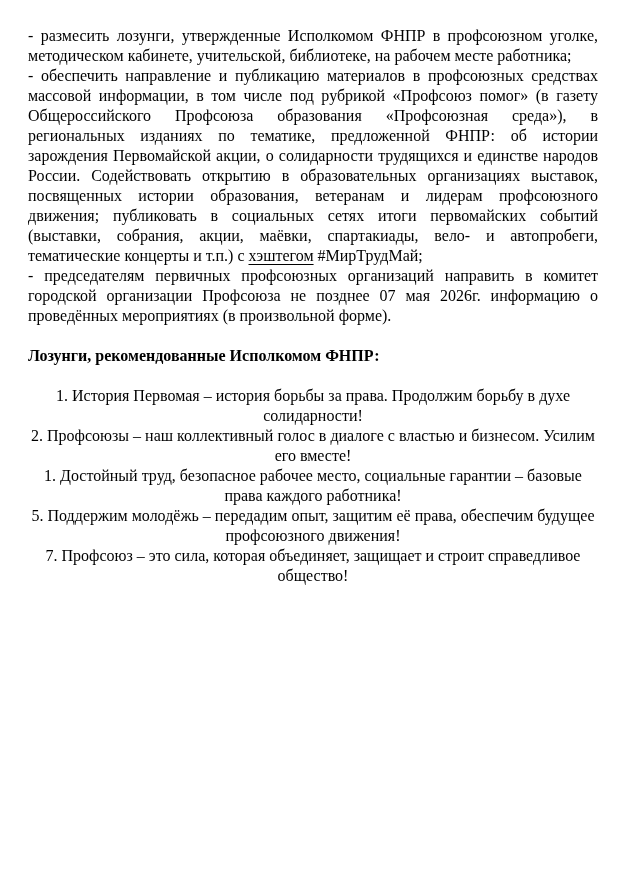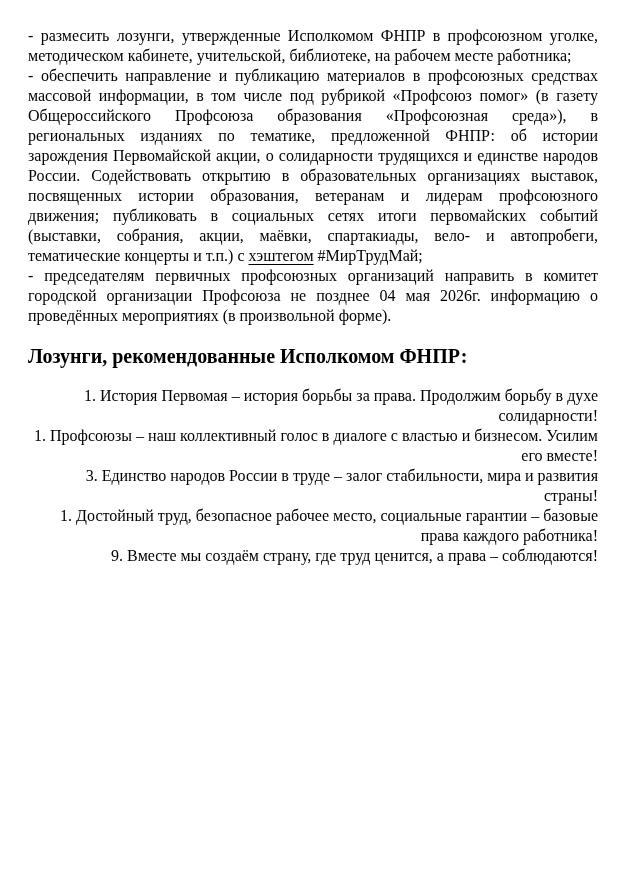--- a/index.html
+++ b/index.html
@@ -18,55 +18,55 @@
     font-size: 16px;
     line-height: 20px;
     color: #000000;
   }
   .para {
     margin: 0;
     text-align: justify;
   }
   .doc-heading {
     margin: 20px 0;
-    font-size: 20px;
+    font-size: 16px;
     line-height: 20px;
     font-weight: bold;
     text-align: left;
   }
   .slogan-list {
     margin: 0;
   }
   .slogan {
     margin: 0;
-    text-align: right;
+    text-align: center;
   }
   .misspelled {
     text-decoration-line: underline;
     text-decoration-style: wavy;
     text-decoration-color: #e8251f;
     text-decoration-thickness: 1px;
     text-underline-offset: 3px;
     text-decoration: underline;
   }
 </style>
 </head>
 <body>
 
 <div class="page">
 
   <p class="para">- размесить лозунги, утвержденные Исполкомом ФНПР в профсоюзном уголке, методическом кабинете, учительской, библиотеке, на рабочем месте работника;</p>
 
   <p class="para"><span>- обеспечить направление и публикацию материалов в профсоюзных средствах массовой информации, в том числе под рубрикой «Профсоюз помог» (в газету Общероссийского Профсоюза образования «Профсоюзная среда»), в региональных изданиях по тематике, предложенной ФНПР: об истории зарождения Первомайской акции, о солидарности трудящихся и единстве народов России. Содействовать открытию в образовательных организациях выставок, посвященных истории образования, ветеранам и лидерам профсоюзного движения; публиковать в социальных сетях итоги первомайских событий (выставки, собрания, акции, маёвки, спартакиады, вело- и автопробеги, тематические концерты и т.п.) с </span><span class="misspelled">хэштегом</span><span> #МирТрудМай;</span></p>
 
-  <p class="para">- председателям первичных профсоюзных организаций направить в комитет городской организации Профсоюза не позднее 04 мая 2026г. информацию о проведённых мероприятиях (в произвольной форме).</p>
+  <p class="para">- председателям первичных профсоюзных организаций направить в комитет городской организации Профсоюза не позднее 07 мая 2026г. информацию о проведённых мероприятиях (в произвольной форме).</p>
 
   <h2 class="doc-heading">Лозунги, рекомендованные Исполкомом ФНПР:</h2>
 
   <div class="slogan-list">
     <p class="slogan">1. История Первомая – история борьбы за права. Продолжим борьбу в духе солидарности!</p>
-    <p class="slogan">1. Профсоюзы – наш коллективный голос в диалоге с властью и бизнесом. Усилим его вместе!</p>
-    <p class="slogan">3. Единство народов России в труде – залог стабильности, мира и развития страны!</p>
+    <p class="slogan">2. Профсоюзы – наш коллективный голос в диалоге с властью и бизнесом. Усилим его вместе!</p>
     <p class="slogan">1. Достойный труд, безопасное рабочее место, социальные гарантии – базовые права каждого работника!</p>
-    <p class="slogan">9. Вместе мы создаём страну, где труд ценится, а права – соблюдаются!</p>
+    <p class="slogan">5. Поддержим молодёжь – передадим опыт, защитим её права, обеспечим будущее профсоюзного движения!</p>
+    <p class="slogan">7. Профсоюз – это сила, которая объединяет, защищает и строит справедливое общество!</p>
   </div>
 
 </div>
 
 </body></html>

